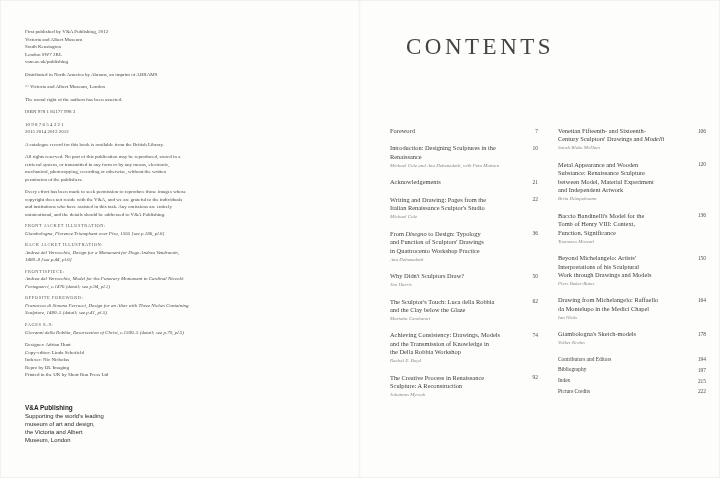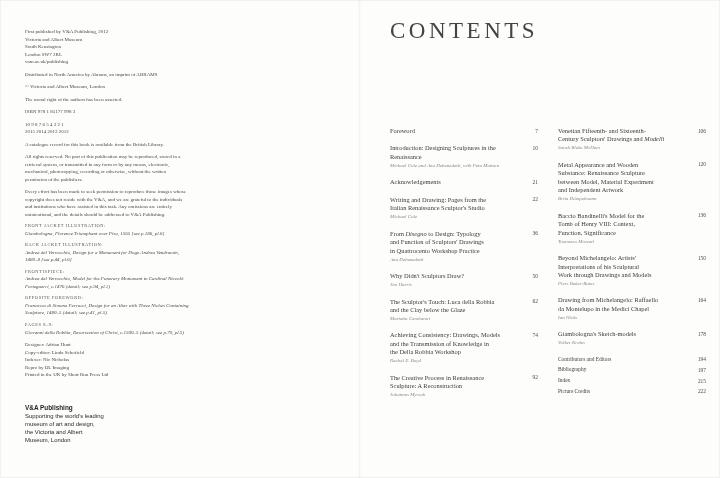--- a/index.html
+++ b/index.html
@@ -12,21 +12,21 @@
     background:linear-gradient(to right, rgba(0,0,0,0), rgba(0,0,0,0.035), rgba(0,0,0,0));}
   
   .imprint{position:absolute;left:25px;top:28px;width:164px;font-size:5px;line-height:1.5;color:#4a4846;}
   .imprint .block{margin-bottom:5px;}
   .imprint .cap-label{font-size:4.4px;letter-spacing:0.6px;color:#56524e;}
   .imprint .caption{font-style:italic;}
   .publisher{position:absolute;left:25px;top:404px;width:110px;font-family:"Liberation Sans", sans-serif;color:#1e1e1c;}
   .pub-name{font-weight:bold;font-size:6.4px;}
   .pub-tagline{font-size:5.9px;line-height:1.35;margin-top:2px;color:#2a2a28;}
   
-  .contents-title{position:absolute;left:390px;top:18px;margin:0;font-weight:normal;
+  .contents-title{position:absolute;left:390px;top:18px;margin:16px;font-weight:normal;
     font-size:23px;letter-spacing:3.5px;color:#47443f;font-family:"Liberation Serif", serif;}
   .toc-col{position:absolute;top:127px;width:148px;}
   #toc-left{left:390px;}
   #toc-right{left:558px;}
   .entry{display:flex;align-items:flex-start;margin-bottom:9px;}
   .entry-main{flex:1;}
   .entry-title{font-size:6.4px;line-height:1.32;color:#3e3c3a;}
   .entry-author{font-size:5px;font-style:italic;color:#8b8680;margin-top:1.5px;line-height:1.3;}
   .entry-page{font-size:5.4px;color:#4a4846;margin-left:4px;min-width:13px;text-align:right;padding-top:0.5px;}
   .entry.small{margin-bottom:3.5px;}

